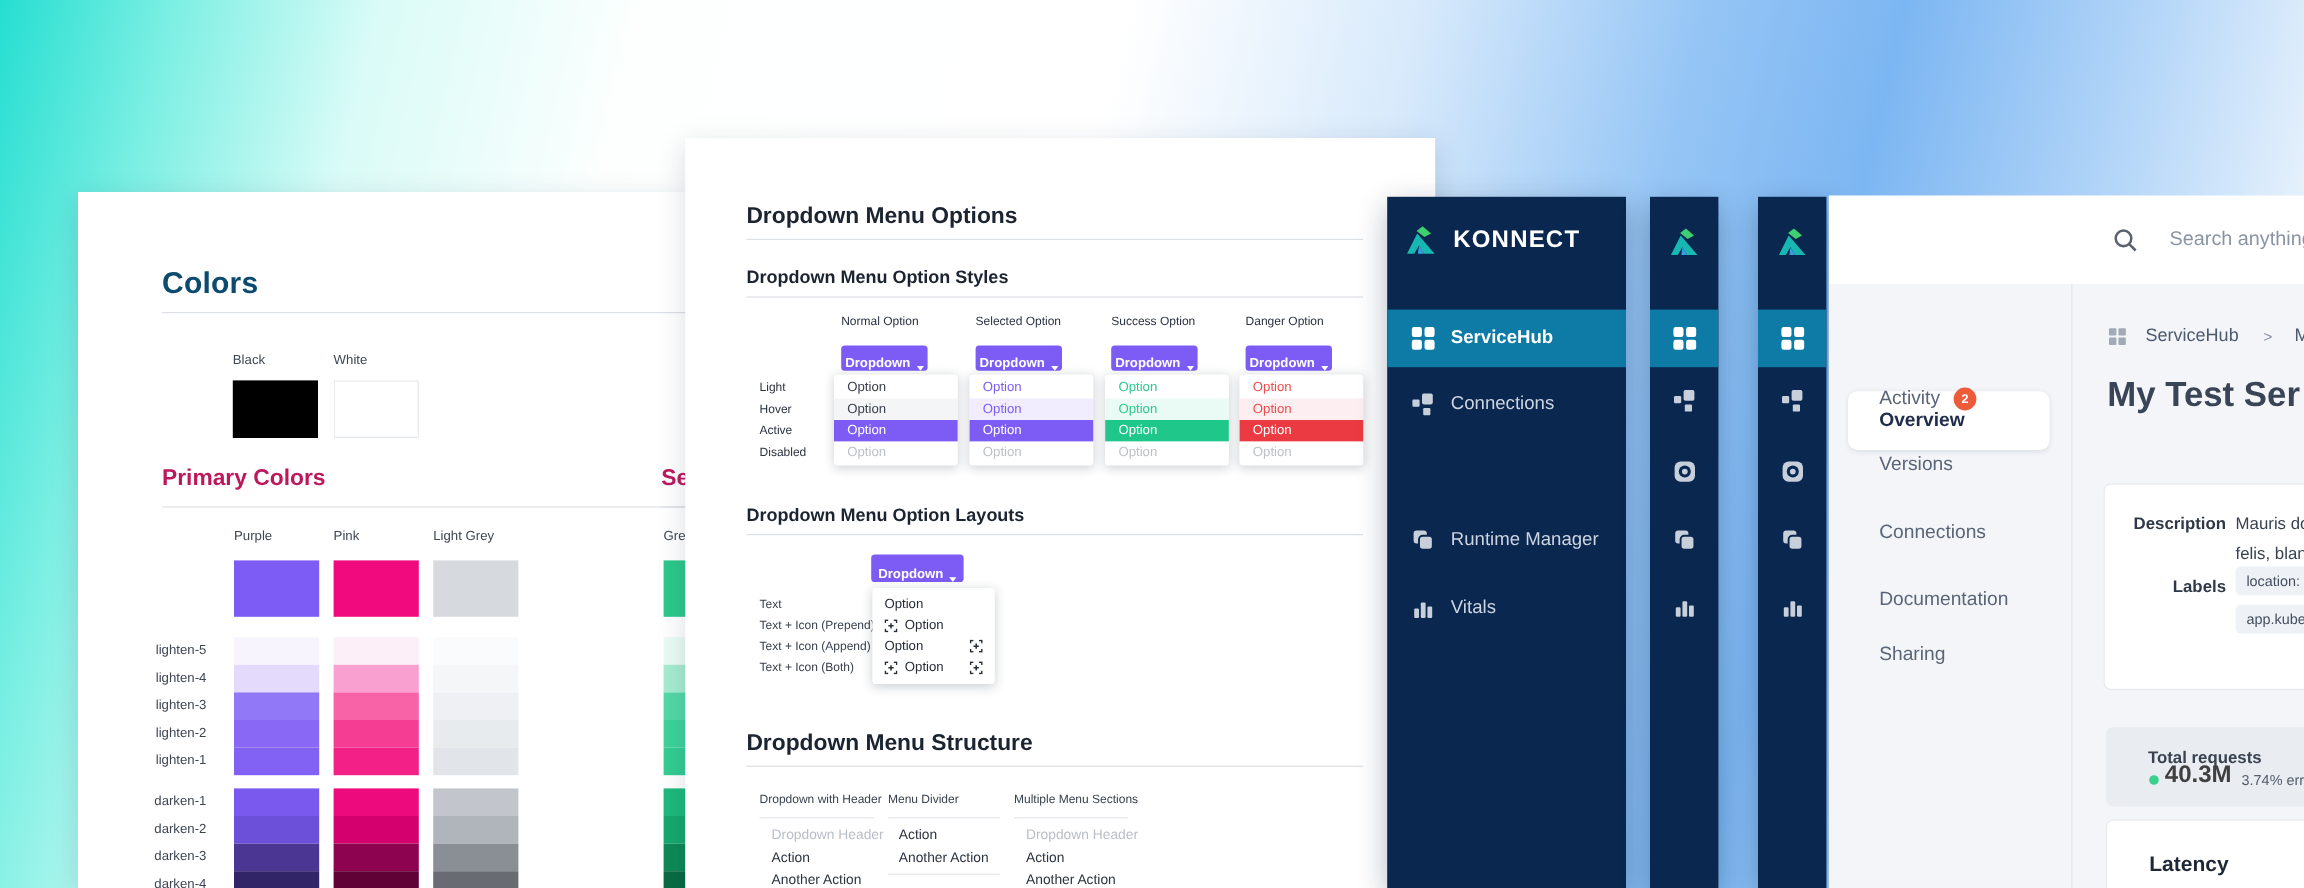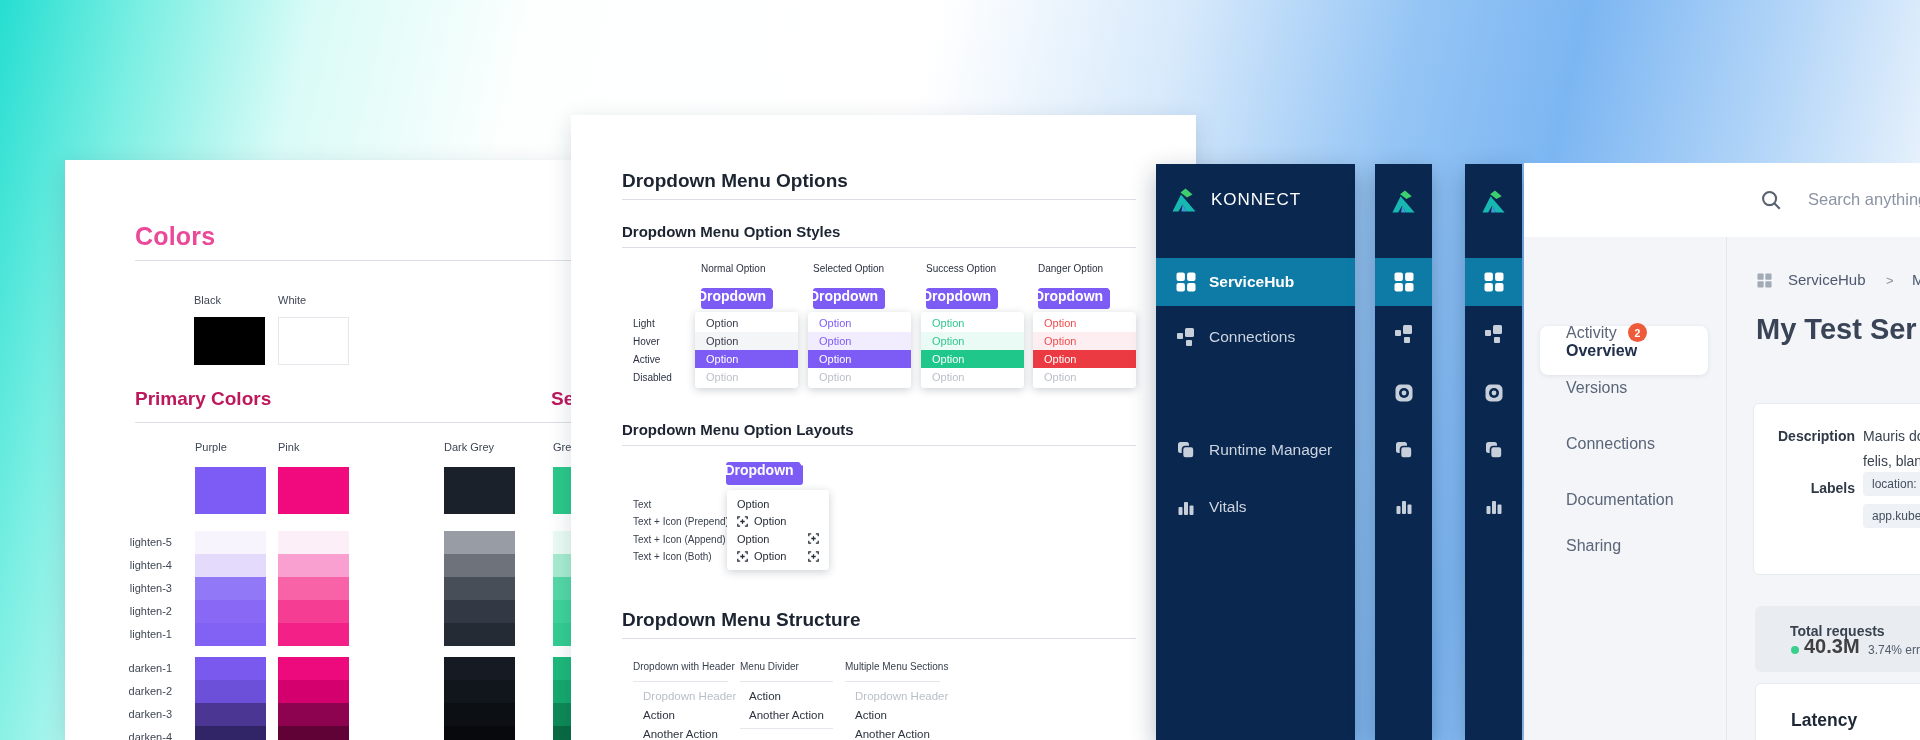--- a/index.html
+++ b/index.html
@@ -7,51 +7,51 @@
     position:relative;width:1920px;height:740px;overflow:hidden;
     font-family:"Liberation Sans",sans-serif;
     background:linear-gradient(103deg,#25ded1 0%,#7defe3 7%,#d9fbf7 15%,#fdfffe 26%,#ffffff 45%,#d6e9fb 57%,#95c5f5 68%,#7cb6f2 76%,#b4d6f8 86%,#e8f2fc 94%,#f7fafd 100%);
   }
   .panel{position:absolute;background:#fff;box-shadow:0 6px 22px rgba(15,35,70,.15);overflow:hidden}
   .panel.dark{box-shadow:0 8px 24px rgba(8,25,55,.3)}
   .hr{position:absolute;height:1px;background:#dcdfe5}
   .abs{position:absolute}
 
   
-  .p1-title{position:absolute;left:70px;top:62px;margin:0;font-size:25px;font-weight:600;color:#ec4899;letter-spacing:.2px}
+  .p1-title{position:absolute;left:70px;top:62px;margin:0;font-size:25px;font-weight:600;color:#0c4a6e;letter-spacing:.2px}
   .p1-sub{position:absolute;margin:0;font-size:19px;font-weight:600;color:#be185d;white-space:nowrap}
   .mini-label{position:absolute;font-size:11px;color:#3e4654}
   .bw-swatch{position:absolute;width:71px;height:48px}
   .bordered{box-shadow:inset 0 0 0 1px #e4e7eb}
   .scol{position:absolute;top:281px;width:71px;height:299px}
   .scol-name{font-size:11px;color:#3e4654;white-space:nowrap}
   .s-base{position:absolute;left:0;top:26px;width:71px;height:47px}
   .s-stack{position:absolute;left:0;width:71px}
   .s-cell{height:23px}
   .rlabel{position:absolute;left:55px;width:52px;text-align:right;font-size:11px;color:#3e4654;line-height:23px}
 
   
   .p2-h1{position:absolute;margin:0;font-size:19px;font-weight:600;color:#1b2430;white-space:nowrap}
   .p2-h2{position:absolute;margin:0;font-size:15px;font-weight:600;color:#1b2430;white-space:nowrap}
   .p2-collabel{position:absolute;font-size:10px;color:#2a3140;white-space:nowrap}
-  .dd-btn{position:absolute;height:21px;width:72px;border-radius:3px;color:#fff;font-size:14px;font-weight:600;display:flex;align-items:flex-start;justify-content:center;gap:5px;cursor:pointer}
+  .dd-btn{position:absolute;height:21px;width:72px;border-radius:3px;color:#fff;font-size:11px;font-weight:600;display:flex;align-items:flex-end;justify-content:center;gap:5px;cursor:pointer}
   .caret{width:0;height:0;border-left:3.5px solid transparent;border-right:3.5px solid transparent;border-top:4px solid #fff}
   .menu-card{position:absolute;width:103px;background:#fff;border-radius:3px;box-shadow:0 2px 9px rgba(25,35,55,.22);padding:2px 0}
   .menu-row{height:18px;line-height:18px;padding-left:11px;font-size:11px;white-space:nowrap}
   .staterow{position:absolute;left:62px;font-size:10px;color:#2a3140;line-height:18px}
   .lrow{height:17.5px;display:flex;align-items:center;padding:0 10px;font-size:11px;color:#262d38;gap:6px}
   .lrow .right{margin-left:auto}
   .llabel{position:absolute;left:62px;font-size:10px;color:#39414e;line-height:17px;white-space:nowrap}
   .sg-label{position:absolute;top:546px;font-size:10px;color:#39414e;white-space:nowrap}
   .sg-item{position:absolute;font-size:11.5px;color:#2c3440;line-height:19px;white-space:nowrap}
   .sg-item.muted{color:#b9bfc8}
 
   
   .brand{position:absolute;display:flex;align-items:center;gap:13px}
-  .brand span{color:#fff;font-weight:400;font-size:17px;letter-spacing:1px}
+  .brand span{color:#fff;font-weight:700;font-size:20px;letter-spacing:1px}
   .krow{position:absolute;left:0;right:0;display:flex;align-items:center;padding-left:20px;gap:13px;color:#ccd4e0;font-size:15.5px;cursor:pointer}
   .krow.active{color:#fff;font-weight:600}
   .krow-mini{position:absolute;left:0;right:0;display:flex;justify-content:center;align-items:center;cursor:pointer}
   .kicon{flex:0 0 auto;display:block}
 
   
   .app-body{position:absolute;left:0;top:74px;right:0;bottom:0;background:#f3f5f8}
   .app-header{position:absolute;left:0;top:0;right:0;height:74px;background:#fff;border-bottom:1px solid #eaedf1}
   .search-text{position:absolute;left:284px;top:27px;font-size:16.5px;color:#8b94a3;white-space:nowrap}
   .nav-divider{position:absolute;left:202px;top:74px;bottom:0;width:1px;background:#e3e6eb}
@@ -128,38 +128,38 @@
       <div class="s-cell" style="background-color: rgb(242, 32, 135);"></div>
     </div>
     <div class="s-stack" style="top:216px">
       <div class="s-cell" style="background-color: rgb(236, 10, 124);"></div>
       <div class="s-cell" style="background-color: rgb(211, 0, 110);"></div>
       <div class="s-cell" style="background-color: rgb(142, 3, 80);"></div>
       <div class="s-cell" style="background-color: rgb(97, 2, 55);"></div>
     </div>
   </div>
 
-
-  <div class="scol" style="left:379px">
-    <div class="scol-name">Dark Grey</div>
-    <div class="s-base" style="background-color: rgb(27, 33, 42);"></div>
+  <div class="scol" style="left:296px">
+    <div class="scol-name">Light Grey</div>
+    <div class="s-base" style="background-color: rgb(214, 218, 223);"></div>
     <div class="s-stack" style="top:90px">
-      <div class="s-cell" style="background-color: rgb(152, 157, 165);"></div>
-      <div class="s-cell" style="background-color: rgb(109, 114, 123);"></div>
-      <div class="s-cell" style="background-color: rgb(72, 78, 88);"></div>
-      <div class="s-cell" style="background-color: rgb(50, 57, 68);"></div>
-      <div class="s-cell" style="background-color: rgb(36, 43, 53);"></div>
+      <div class="s-cell" style="background-color: rgb(250, 251, 252);"></div>
+      <div class="s-cell" style="background-color: rgb(245, 246, 248);"></div>
+      <div class="s-cell" style="background-color: rgb(238, 240, 243);"></div>
+      <div class="s-cell" style="background-color: rgb(232, 235, 238);"></div>
+      <div class="s-cell" style="background-color: rgb(225, 228, 232);"></div>
     </div>
     <div class="s-stack" style="top:216px">
-      <div class="s-cell" style="background-color: rgb(22, 27, 35);"></div>
-      <div class="s-cell" style="background-color: rgb(17, 21, 28);"></div>
-      <div class="s-cell" style="background-color: rgb(12, 16, 21);"></div>
-      <div class="s-cell" style="background-color: rgb(7, 9, 13);"></div>
-    </div>
-  </div>
+      <div class="s-cell" style="background-color: rgb(194, 198, 204);"></div>
+      <div class="s-cell" style="background-color: rgb(176, 180, 187);"></div>
+      <div class="s-cell" style="background-color: rgb(138, 142, 149);"></div>
+      <div class="s-cell" style="background-color: rgb(104, 107, 113);"></div>
+    </div>
+  </div>
+
 
   <div class="scol" style="left:488px">
     <div class="scol-name">Green</div>
     <div class="s-base" style="background-color: rgb(44, 200, 138);"></div>
     <div class="s-stack" style="top:90px">
       <div class="s-cell" style="background-color: rgb(233, 251, 243);"></div>
       <div class="s-cell" style="background-color: rgb(166, 236, 209);"></div>
       <div class="s-cell" style="background-color: rgb(84, 216, 167);"></div>
       <div class="s-cell" style="background-color: rgb(62, 211, 155);"></div>
       <div class="s-cell" style="background-color: rgb(51, 205, 146);"></div>

